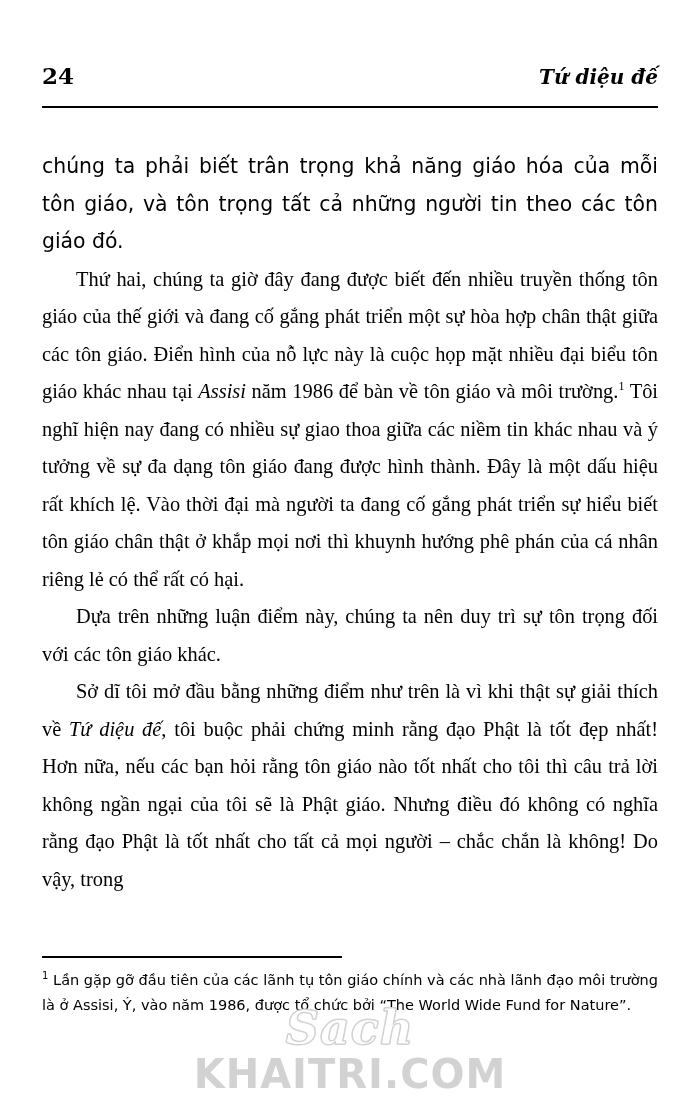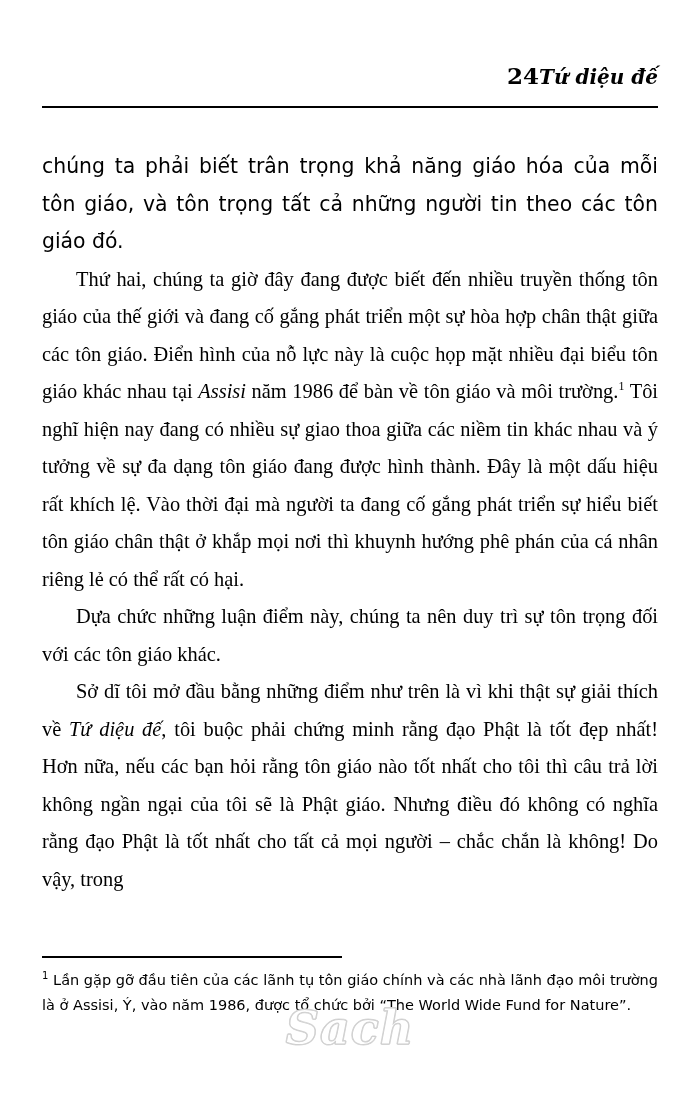--- a/index.html
+++ b/index.html
@@ -22,21 +22,21 @@
     height: 1120px;
   }
   
   .header {
     position: absolute;
     left: 42px;
     top: 62px;
     width: 616px;
     display: flex;
     align-items: baseline;
-    justify-content: flex-end;
+    justify-content: space-between;
   }
   .page-number {
     font-family: "DejaVu Serif", serif;
     font-weight: bold;
     font-size: 23px;
     letter-spacing: 0px;
   }
   .running-title {
     font-family: "DejaVu Serif", serif;
     font-weight: bold;
@@ -144,27 +144,28 @@
 
   <div class="header">
     <span class="page-number">24</span>
     <span class="running-title">Tứ diệu đế</span>
   </div>
   <div class="header-rule"></div>
 
   <div class="body-text">
     <p>chúng ta phải biết trân trọng khả năng giáo hóa của mỗi tôn giáo, và tôn trọng tất cả những người tin theo các tôn giáo đó.</p>
     <p class="indent">Thứ hai, chúng ta giờ đây đang được biết đến nhiều truyền thống tôn giáo của thế giới và đang cố gắng phát triển một sự hòa hợp chân thật giữa các tôn giáo. Điển hình của nỗ lực này là cuộc họp mặt nhiều đại biểu tôn giáo khác nhau tại <i>Assisi</i> năm 1986 để bàn về tôn giáo và môi trường.<sup class="fn">1</sup> Tôi nghĩ hiện nay đang có nhiều sự giao thoa giữa các niềm tin khác nhau và ý tưởng về sự đa dạng tôn giáo đang được hình thành. Đây là một dấu hiệu rất khích lệ. Vào thời đại mà người ta đang cố gắng phát triển sự hiểu biết tôn giáo chân thật ở khắp mọi nơi thì khuynh hướng phê phán của cá nhân riêng lẻ có thể rất có hại.</p>
-    <p class="indent">Dựa chức những luận điểm này, chúng ta nên duy trì sự tôn trọng đối với các tôn giáo khác.</p>
+    <p class="indent">Dựa trên những luận điểm này, chúng ta nên duy trì sự tôn trọng đối với các tôn giáo khác.</p>
     <p class="indent">Sở dĩ tôi mở đầu bằng những điểm như trên là vì khi thật sự giải thích về <i>Tứ diệu đế</i>, tôi buộc phải chứng minh rằng đạo Phật là tốt đẹp nhất! Hơn nữa, nếu các bạn hỏi rằng tôn giáo nào tốt nhất cho tôi thì câu trả lời không ngần ngại của tôi sẽ là Phật giáo. Nhưng điều đó không có nghĩa rằng đạo Phật là tốt nhất cho tất cả mọi người – chắc chắn là không! Do vậy, trong</p>
   </div>
 
   <div class="footnote-rule"></div>
   <div class="footnote">
     <sup>1</sup>
     <span>Lần gặp gỡ đầu tiên của các lãnh tụ tôn giáo chính và các nhà lãnh đạo môi trường là ở Assisi, Ý, vào năm 1986, được tổ chức bởi “The World Wide Fund for Nature”.</span>
   </div>
 
   <div class="watermark">
     <span class="wm-script">Sach</span>
+    <span class="wm-main">KHAITRI.COM</span>
   </div>
 
 </div>
 
 </body></html>

